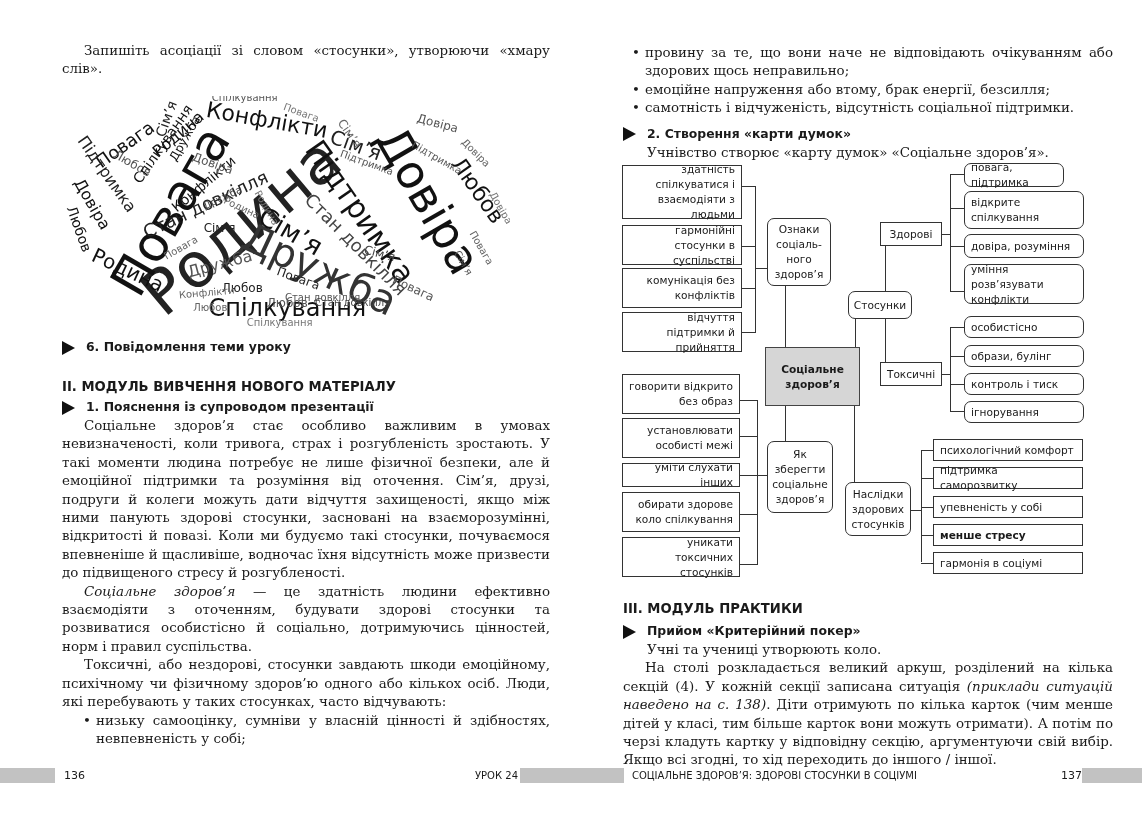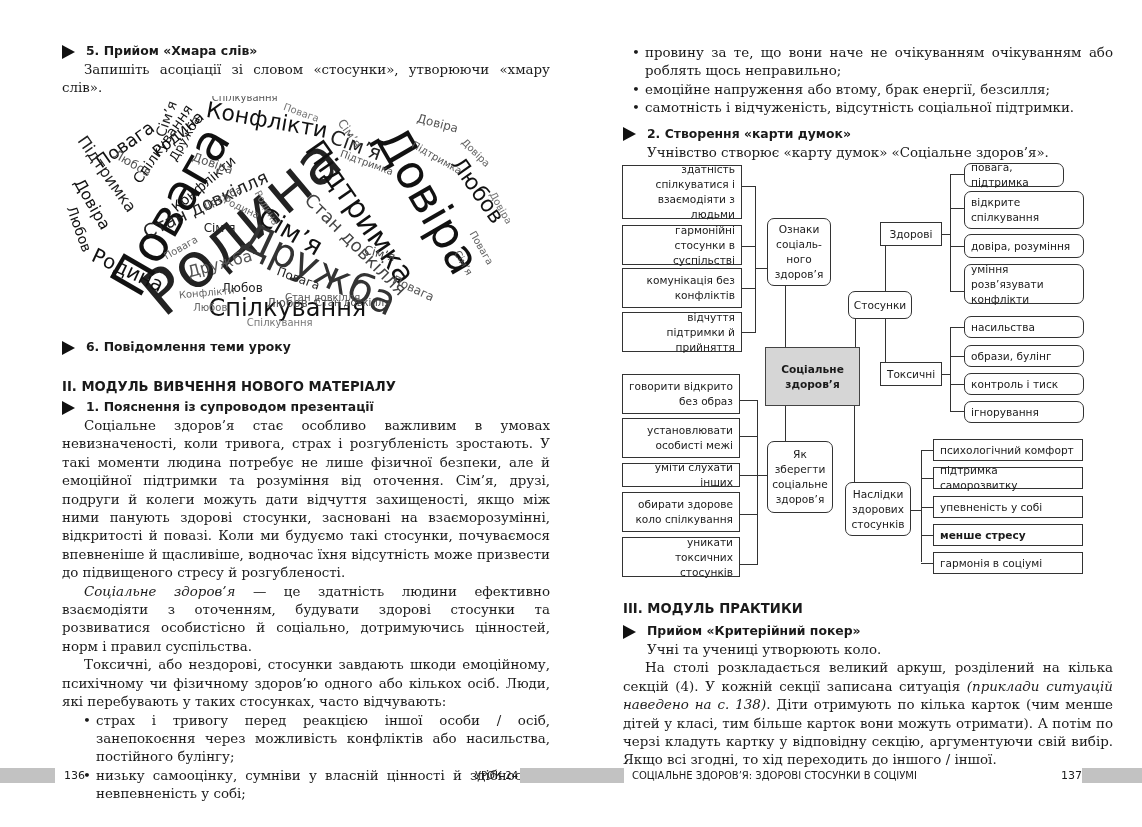--- a/index.html
+++ b/index.html
@@ -33,24 +33,20 @@
   .box.c{justify-content:center;text-align:center;}
   .box.rnd{border-radius:7px;}
   .box.center{background:#d6d6d6;font-weight:bold;border:1.4px solid #444;}
   .ln{position:absolute;background:#333;}
 </style>
 </head>
 <body>
 
 <div class="page left">
   <div class="col" style="top:42px;">
-    <div class="hdr">
-      <span class="tri"></span>
-      <span>5. Прийом «Хмара слів»</span>
-    </div>
     <p class="ind">Запишіть асоціації зі словом «стосунки», утворюючи «хмару слів».</p>
   </div>
 
   <div class="cloud" id="cloud">
       <span class="w" style="left: 110px; top: 118px; font-size: 62px; color: rgb(34, 34, 34); transform: translate(-20%, -30%) rotate(-40deg);">Родина</span>
       <span class="w" style="left: 55px; top: 105px; font-size: 50px; color: rgb(17, 17, 17); transform: translate(-20%, -30%) rotate(-60deg);">Повага</span>
       <span class="w" style="left: 320px; top: 95px; font-size: 46px; color: rgb(17, 17, 17); transform: translate(-20%, -30%) rotate(60deg);">Довіра</span>
       <span class="w" style="left: 210px; top: 165px; font-size: 40px; color: rgb(51, 51, 51); transform: translate(-20%, -30%) rotate(25deg);">Дружба</span>
       <span class="w" style="left: 250px; top: 110px; font-size: 30px; color: rgb(17, 17, 17); transform: translate(-20%, -30%) rotate(55deg);">Підтримка</span>
       <span class="w" style="left: 210px; top: 130px; font-size: 26px; color: rgb(17, 17, 17); transform: translate(-20%, -30%) rotate(30deg);">Сім’я</span>
@@ -107,40 +103,39 @@
     </div>
     <div class="mod" style="margin-top:19px;">II. МОДУЛЬ ВИВЧЕННЯ НОВОГО МАТЕРІАЛУ</div>
     <div class="hdr">
       <span class="tri"></span>
       <span>1. Пояснення із супроводом презентації</span>
     </div>
     <p class="ind">Соціальне здоров’я стає особливо важливим в умовах невизначеності, коли тривога, страх і розгубленість зростають. У такі моменти людина потребує не лише фізичної безпеки, але й емоційної підтримки та розуміння від оточення. Сім’я, друзі, подруги й колеги можуть дати відчуття захищеності, якщо між ними панують здорові стосунки, засновані на взаєморозумінні, відкритості й повазі. Коли ми будуємо такі стосунки, почуваємося впевненіше й щасливіше, водночас їхня відсутність може призвести до підвищеного стресу й розгубленості.</p>
     <p class="ind"><i>Соціальне здоров’я</i><span> — це здатність людини ефективно взаємодіяти з оточенням, будувати здорові стосунки та розвиватися особистісно й соціально, дотримуючись цінностей, норм і правил суспільства.</span></p>
     <p class="ind">Токсичні, або нездорові, стосунки завдають шкоди емоційному, психічному чи фізичному здоров’ю одного або кількох осіб. Люди, які перебувають у таких стосунках, часто відчувають:</p>
     <ul>
-      <li>страх і тривогу перед реакцією іншої особи / осіб, занепокоєння через можливість конфліктів або насильства, постійного булінгу;</li>
       <li>низьку самооцінку, сумніви у власній цінності й здібностях, невпевненість у собі;</li>
     </ul>
   </div>
 
   <div class="bar" style="left:0;width:55px;"></div>
   <div class="footer" style="left:64px;">136</div>
   <div class="footer" style="left:475px;font-size:10px;">УРОК 24</div>
   <div class="bar" style="left:520px;width:51px;"></div>
 </div>
 
 <div class="page right">
   <div class="bar" style="left:0;width:53px;"></div>
   <div class="footer" style="left:61px;font-size:10px;">СОЦІАЛЬНЕ ЗДОРОВ’Я: ЗДОРОВІ СТОСУНКИ В СОЦІУМІ</div>
   <div class="footer" style="left:490px;">137</div>
   <div class="bar" style="left:511px;width:60px;"></div>
 
   <div class="col" style="top:44px;">
     <ul style="margin-left:-12px;">
-      <li>провину за те, що вони наче не очікуванням очікуванням або роблять щось неправильно;</li>
+      <li>провину за те, що вони наче не відповідають очікуванням або здорових щось неправильно;</li>
       <li>емоційне напруження або втому, брак енергії, безсилля;</li>
       <li>самотність і відчуженість, відсутність соціальної підтримки.</li>
     </ul>
     <div class="hdr" style="margin-top:7px;">
       <span class="tri"></span>
       <span>2. Створення «карти думок»</span>
     </div>
     <p class="sub">Учнівство створює «карту думок» «Соціальне здоров’я».</p>
   </div>
 
@@ -207,21 +202,21 @@
 
   <div class="box c rnd" style="left:228px;top:131px;width:64px;height:28px;">Стосунки</div>
   <div box="" class="box c" style="left:260px;top:62px;width:62px;height:24px;">Здорові</div>
   <div class="box c" style="left:260px;top:202px;width:62px;height:24px;">Токсичні</div>
 
   <div class="box l rnd" style="left:344px;top:3px;width:100px;height:24px;">повага, підтримка</div>
   <div class="box l rnd" style="left:344px;top:31px;width:120px;height:38px;">відкрите спілкування</div>
   <div class="box l rnd" style="left:344px;top:74px;width:120px;height:24px;">довіра, розуміння</div>
   <div class="box l rnd" style="left:344px;top:104px;width:120px;height:40px;">уміння розв’язувати конфлікти</div>
 
-  <div class="box l rnd" style="left:344px;top:156px;width:120px;height:22px;">насильства</div>
+  <div class="box l rnd" style="left:344px;top:156px;width:120px;height:22px;">особистісно</div>
   <div class="box l rnd" style="left:344px;top:185px;width:120px;height:22px;">образи, булінг</div>
   <div class="box l rnd" style="left:344px;top:213px;width:120px;height:22px;">контроль і тиск</div>
   <div class="box l rnd" style="left:344px;top:241px;width:120px;height:22px;">ігнорування</div>
 
   <div class="box r" style="left:2px;top:214px;width:118px;height:40px;">говорити відкрито без образ</div>
   <div class="box r" style="left:2px;top:258px;width:118px;height:40px;">установлювати особисті межі</div>
   <div class="box r" style="left:2px;top:303px;width:118px;height:24px;">уміти слухати інших</div>
   <div class="box r" style="left:2px;top:332px;width:118px;height:40px;">обирати здорове коло спілкування</div>
   <div class="box r" style="left:2px;top:377px;width:118px;height:40px;">уникати токсичних стосунків</div>
   <div class="box c rnd" style="left:147px;top:281px;width:66px;height:72px;">Як зберегти соціальне здоров’я</div>

